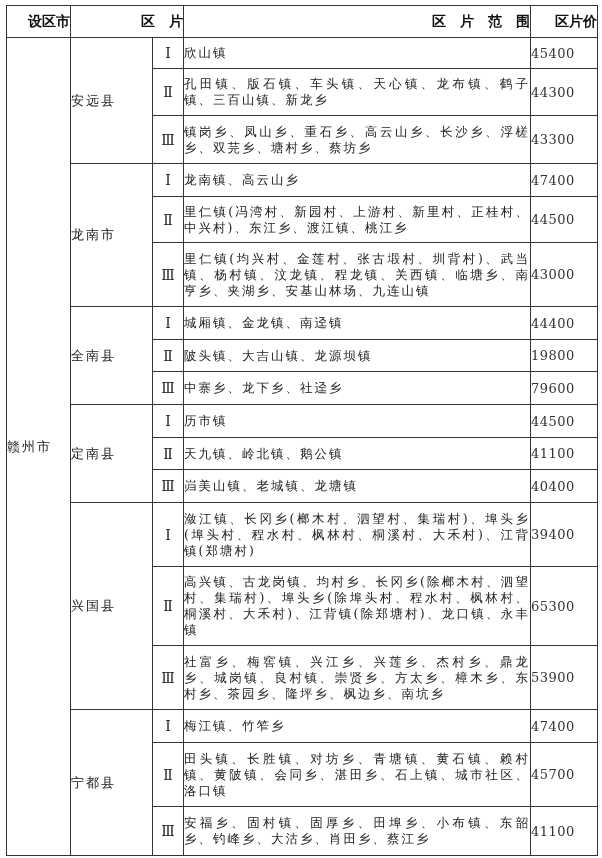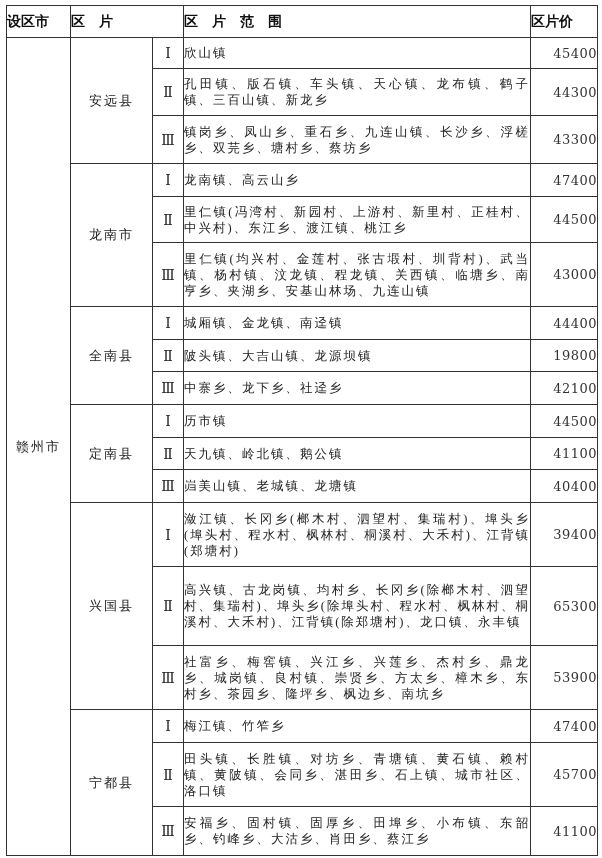--- a/index.html
+++ b/index.html
@@ -2,26 +2,26 @@
 <html><head>
 <meta charset="utf-8">
 <style>
   html, body { margin:0; padding:0; background:#ffffff; }
   body { width:602px; height:858px; position:relative; overflow:hidden;
          font-family:"DejaVu Serif","Liberation Serif",serif; color:#222; }
   table.zone { position:absolute; left:6px; top:5px; width:591px;
                border-collapse:collapse; table-layout:fixed; }
   table.zone td, table.zone th { border:1px solid #333; padding:0; }
   th { font-family:"DejaVu Sans","Liberation Sans",sans-serif; font-weight:bold;
-       font-size:14px; height:31px; text-align:left; color:#111; }
-  td.city, td.county { text-align:center; font-size:13px; letter-spacing:2px; }
+       font-size:14px; height:31px; text-align:right; color:#111; }
+  td.city, td.county { text-align:left; font-size:13px; letter-spacing:2px; }
   td.grade { text-align:center; font-size:14px; font-family:"DejaVu Serif",serif; }
   td.range { font-size:12.5px; line-height:16px; padding:0 4px 0 6px;
-             letter-spacing:2px; text-align:justify;font-family:Liberation Serif, serif; }
-  td.price { text-align:right; font-size:13px; letter-spacing:0.5px; color:#333; }
+             letter-spacing:2px; text-align:justify; }
+  td.price { text-align:left; font-size:13px; letter-spacing:0.5px; color:#333; }
 </style>
 </head>
 <body>
 
 <table class="zone">
   <colgroup>
     <col style="width:64px">
       <col style="width:82px">
       <col style="width:31px">
       <col style="width:347px">
@@ -43,21 +43,21 @@
         <td class="range">欣山镇</td>
         <td class="price">45400</td>
       </tr>
       <tr style="height: 47px;">
         <td class="grade">Ⅱ</td>
         <td class="range">孔田镇、版石镇、车头镇、天心镇、龙布镇、鹤子镇、三百山镇、新龙乡</td>
         <td class="price">44300</td>
       </tr>
       <tr style="height: 48px;">
         <td class="grade">Ⅲ</td>
-        <td class="range">镇岗乡、凤山乡、重石乡、九连山镇、长沙乡、浮槎乡、双芫乡、塘村乡、蔡坊乡</td>
+        <td class="range">镇岗乡、凤山乡、重石乡、高云山乡、长沙乡、浮槎乡、双芫乡、塘村乡、蔡坊乡</td>
         <td class="price">43300</td>
       </tr>
       <tr style="height: 33px;">
         <td class="county" rowspan="3">龙南市</td>
         <td class="grade">Ⅰ</td>
         <td class="range">龙南镇、高云山乡</td>
         <td class="price">47400</td>
       </tr>
       <tr style="height: 46px;">
         <td class="grade">Ⅱ</td>
@@ -76,21 +76,21 @@
         <td class="price">44400</td>
       </tr>
       <tr style="height: 32px;">
         <td class="grade">Ⅱ</td>
         <td class="range">陂头镇、大吉山镇、龙源坝镇</td>
         <td class="price">19800</td>
       </tr>
       <tr style="height: 33px;">
         <td class="grade">Ⅲ</td>
         <td class="range">中寨乡、龙下乡、社迳乡</td>
-        <td class="price">42100</td>
+        <td class="price">79600</td>
       </tr>
       <tr style="height: 33px;">
         <td class="county" rowspan="3">定南县</td>
         <td class="grade">Ⅰ</td>
         <td class="range">历市镇</td>
         <td class="price">44500</td>
       </tr>
       <tr style="height: 32px;">
         <td class="grade">Ⅱ</td>
         <td class="range">天九镇、岭北镇、鹅公镇</td>

